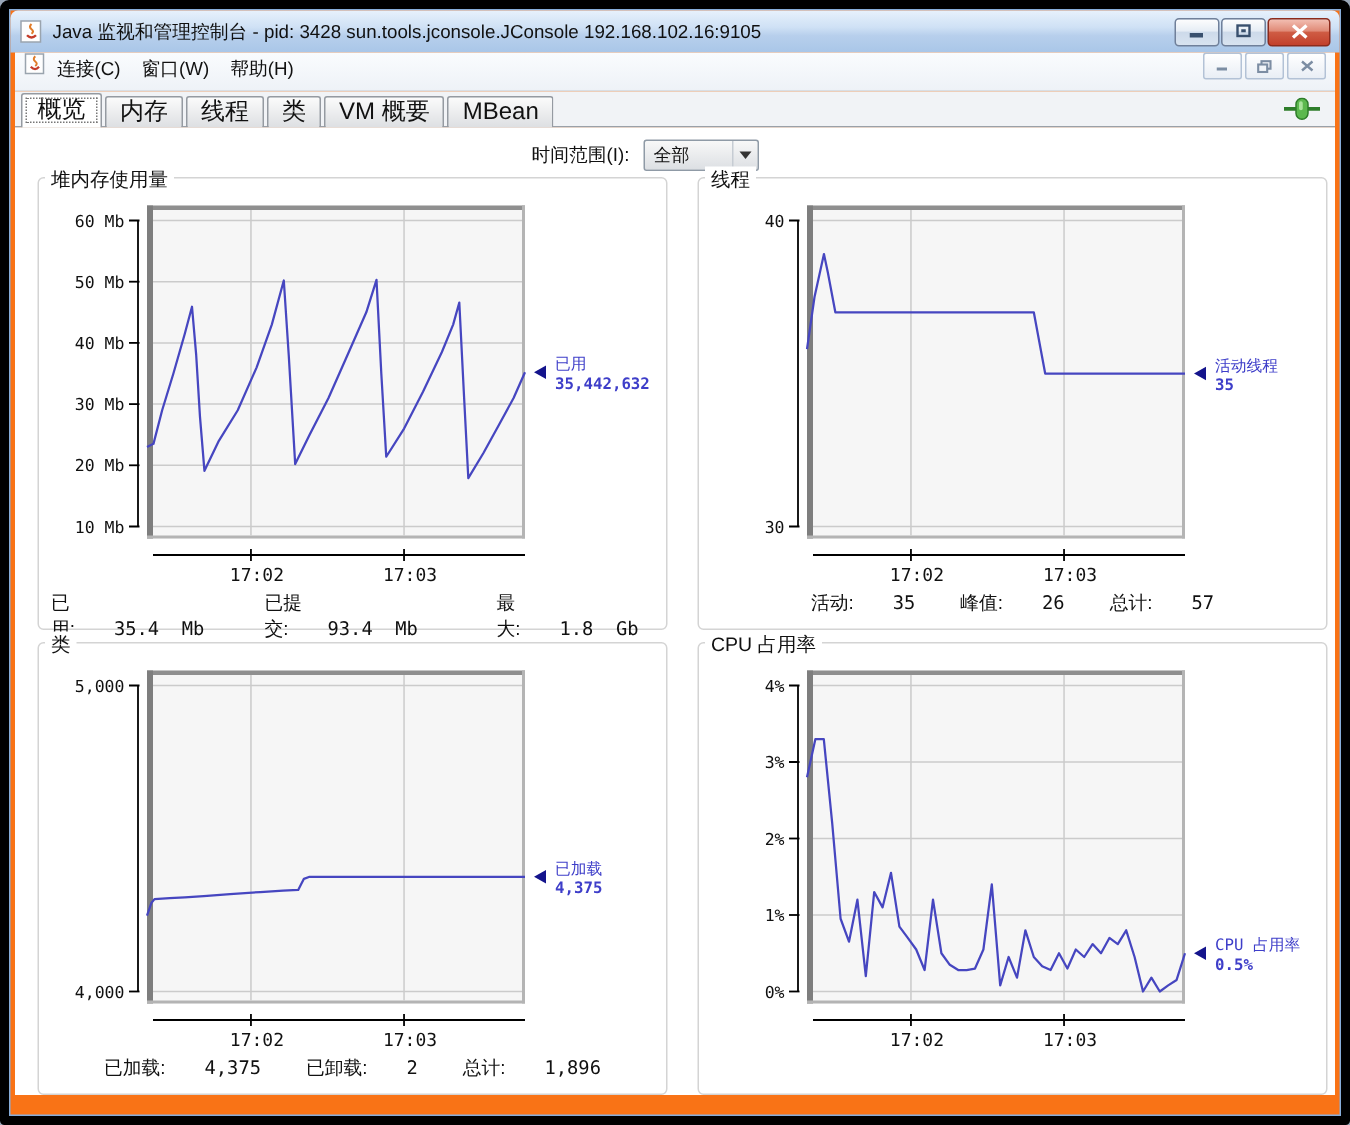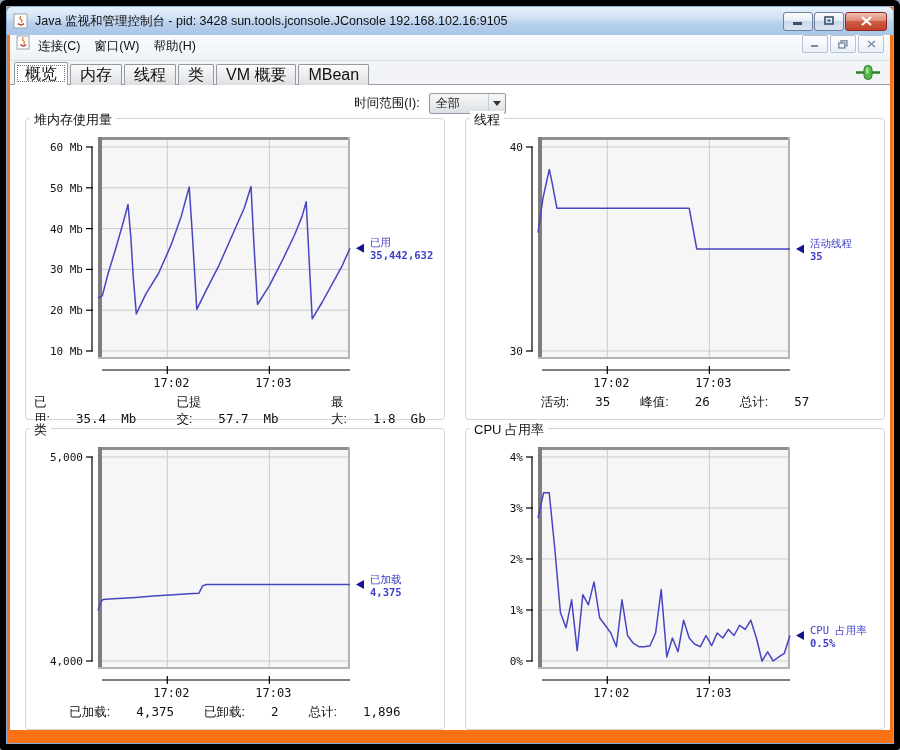--- a/index.html
+++ b/index.html
@@ -195,21 +195,21 @@
               <line x1="235.36" y1="235" x2="235.36" y2="243" stroke="#000000" stroke-width="1.2"></line>
               <text x="239.36" y="256" text-anchor="middle" font-size="12" fill="#111">17:03</text>
               <polyline points="64.0,167.0 68.3,164.9 74.1,142.5 81.6,118.0 89.2,91.5 94.0,73.5 96.8,105.8 99.3,146.6 102.3,182.9 111.9,162.9 124.5,142.5 137.1,113.9 147.2,85.4 155.2,56.0 158.5,105.8 162.8,178.4 172.4,158.8 185.0,134.3 197.6,105.8 210.2,77.2 217.0,55.6 220.2,118.0 223.5,173.5 235.4,154.7 248.0,130.2 260.6,103.7 268.1,85.4 272.2,70.7 275.2,130.2 278.2,187.8 288.3,171.0 298.4,152.7 308.4,134.3 316.0,117.2" fill="none" stroke="#4646c0" stroke-width="1.5" stroke-linejoin="round"></polyline>
               <polygon points="322,117.18399999999998 330,112.68399999999998 330,121.68399999999998" fill="#14148c"></polygon>
               <text x="336" y="115.18399999999998" font-size="10.5" fill="#3e3ec9">已用</text>
               <text x="336" y="128.18399999999997" font-size="10.5" fill="#3e3ec9" font-weight="bold">35,442,632</text>
             </svg>
           </div>
         <div class="chart-footer">
             <span><span class="flabel">已用:</span><span class="fvalue">35.4  Mb</span></span>
-            <span><span class="flabel">已提交:</span><span class="fvalue">57.7  Mb</span></span>
+            <span><span class="flabel">已提交:</span><span class="fvalue">93.4  Mb</span></span>
             <span><span class="flabel">最大:</span><span class="fvalue">1.8  Gb</span></span>
           </div>
       </div>
       <div class="panel">
         <span class="panel-title">线程</span>
         <div class="chart-host">
             <svg width="402" height="258">
               <rect x="64" y="6" width="252" height="222" fill="#f6f6f6"></rect>
               <rect x="64" y="6" width="252" height="3" fill="#8f8f8f"></rect>
               <rect x="64" y="6" width="4" height="222" fill="#7e7e7e"></rect>

